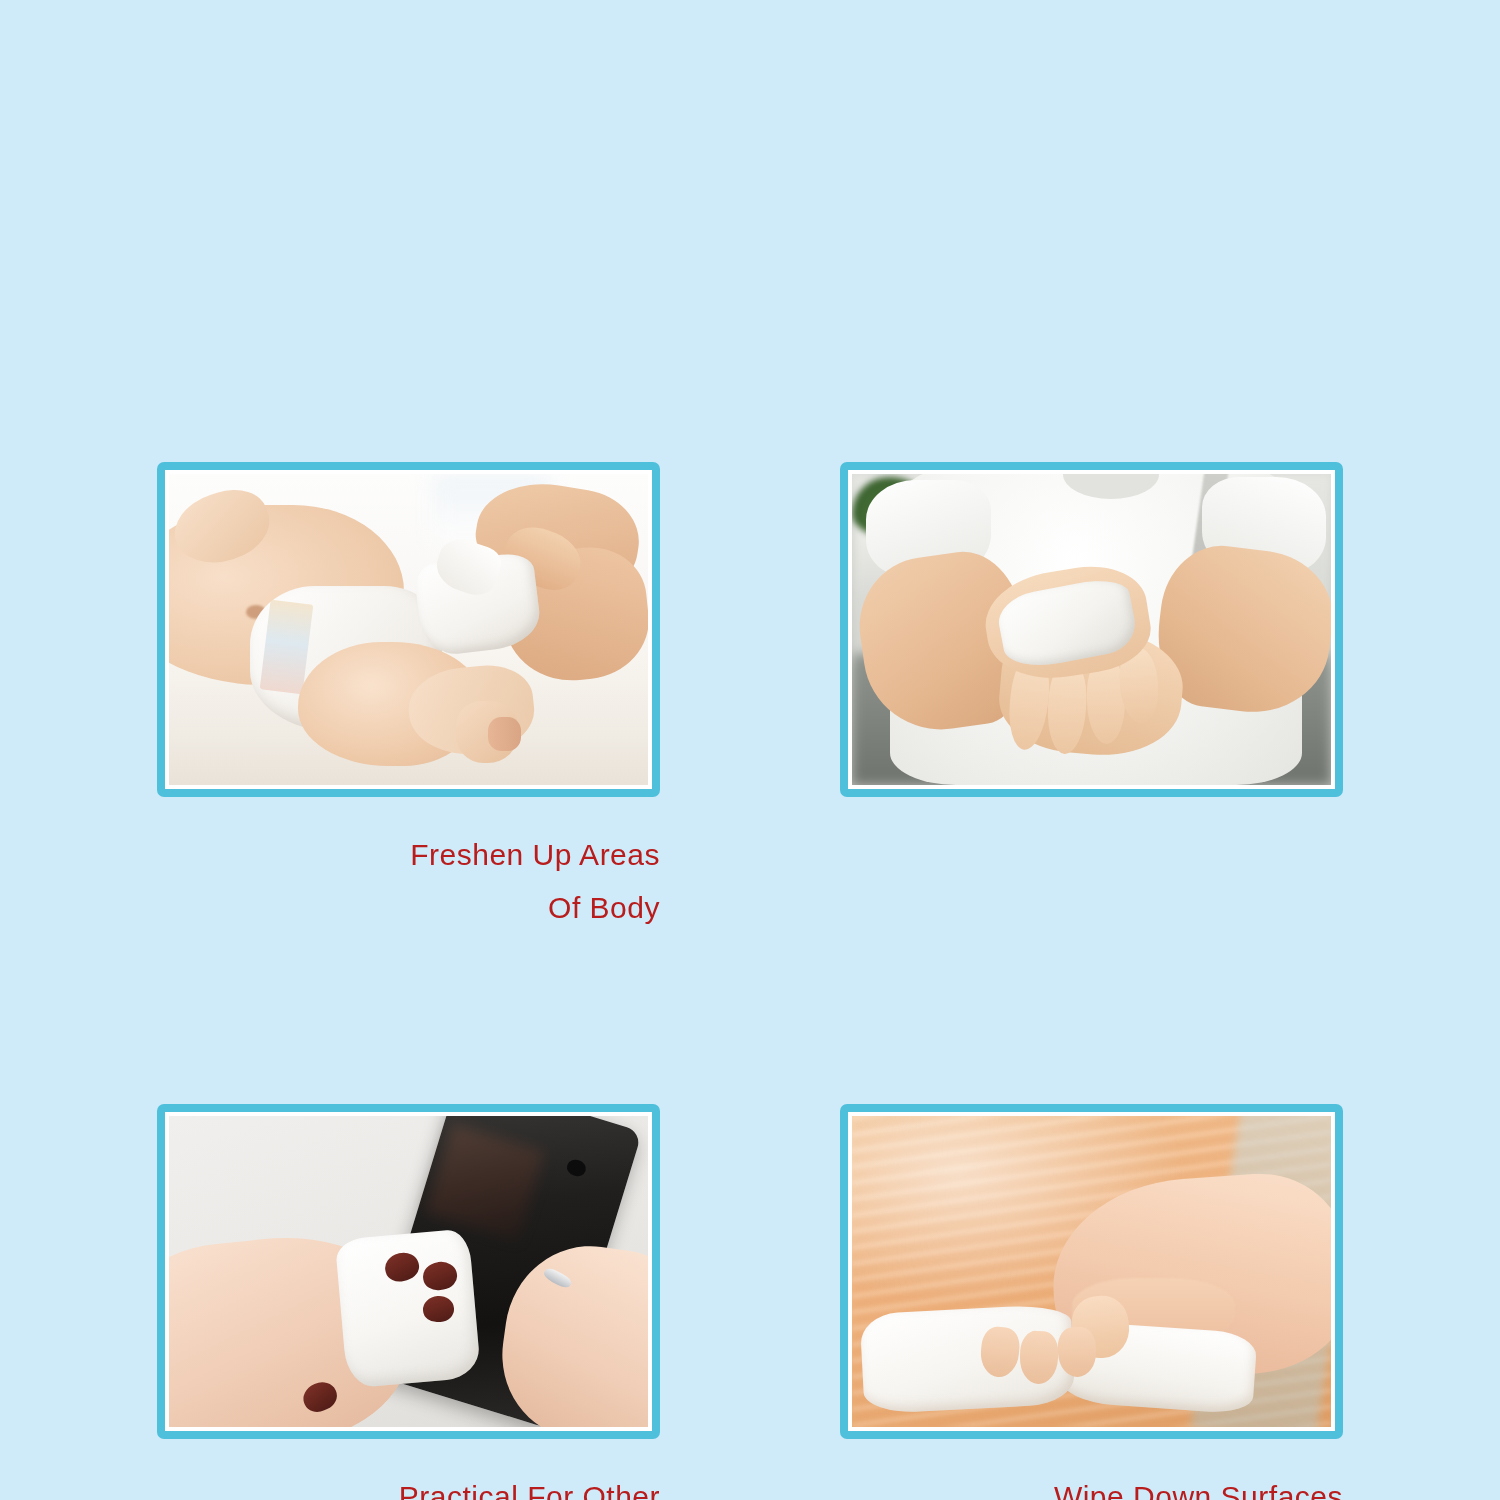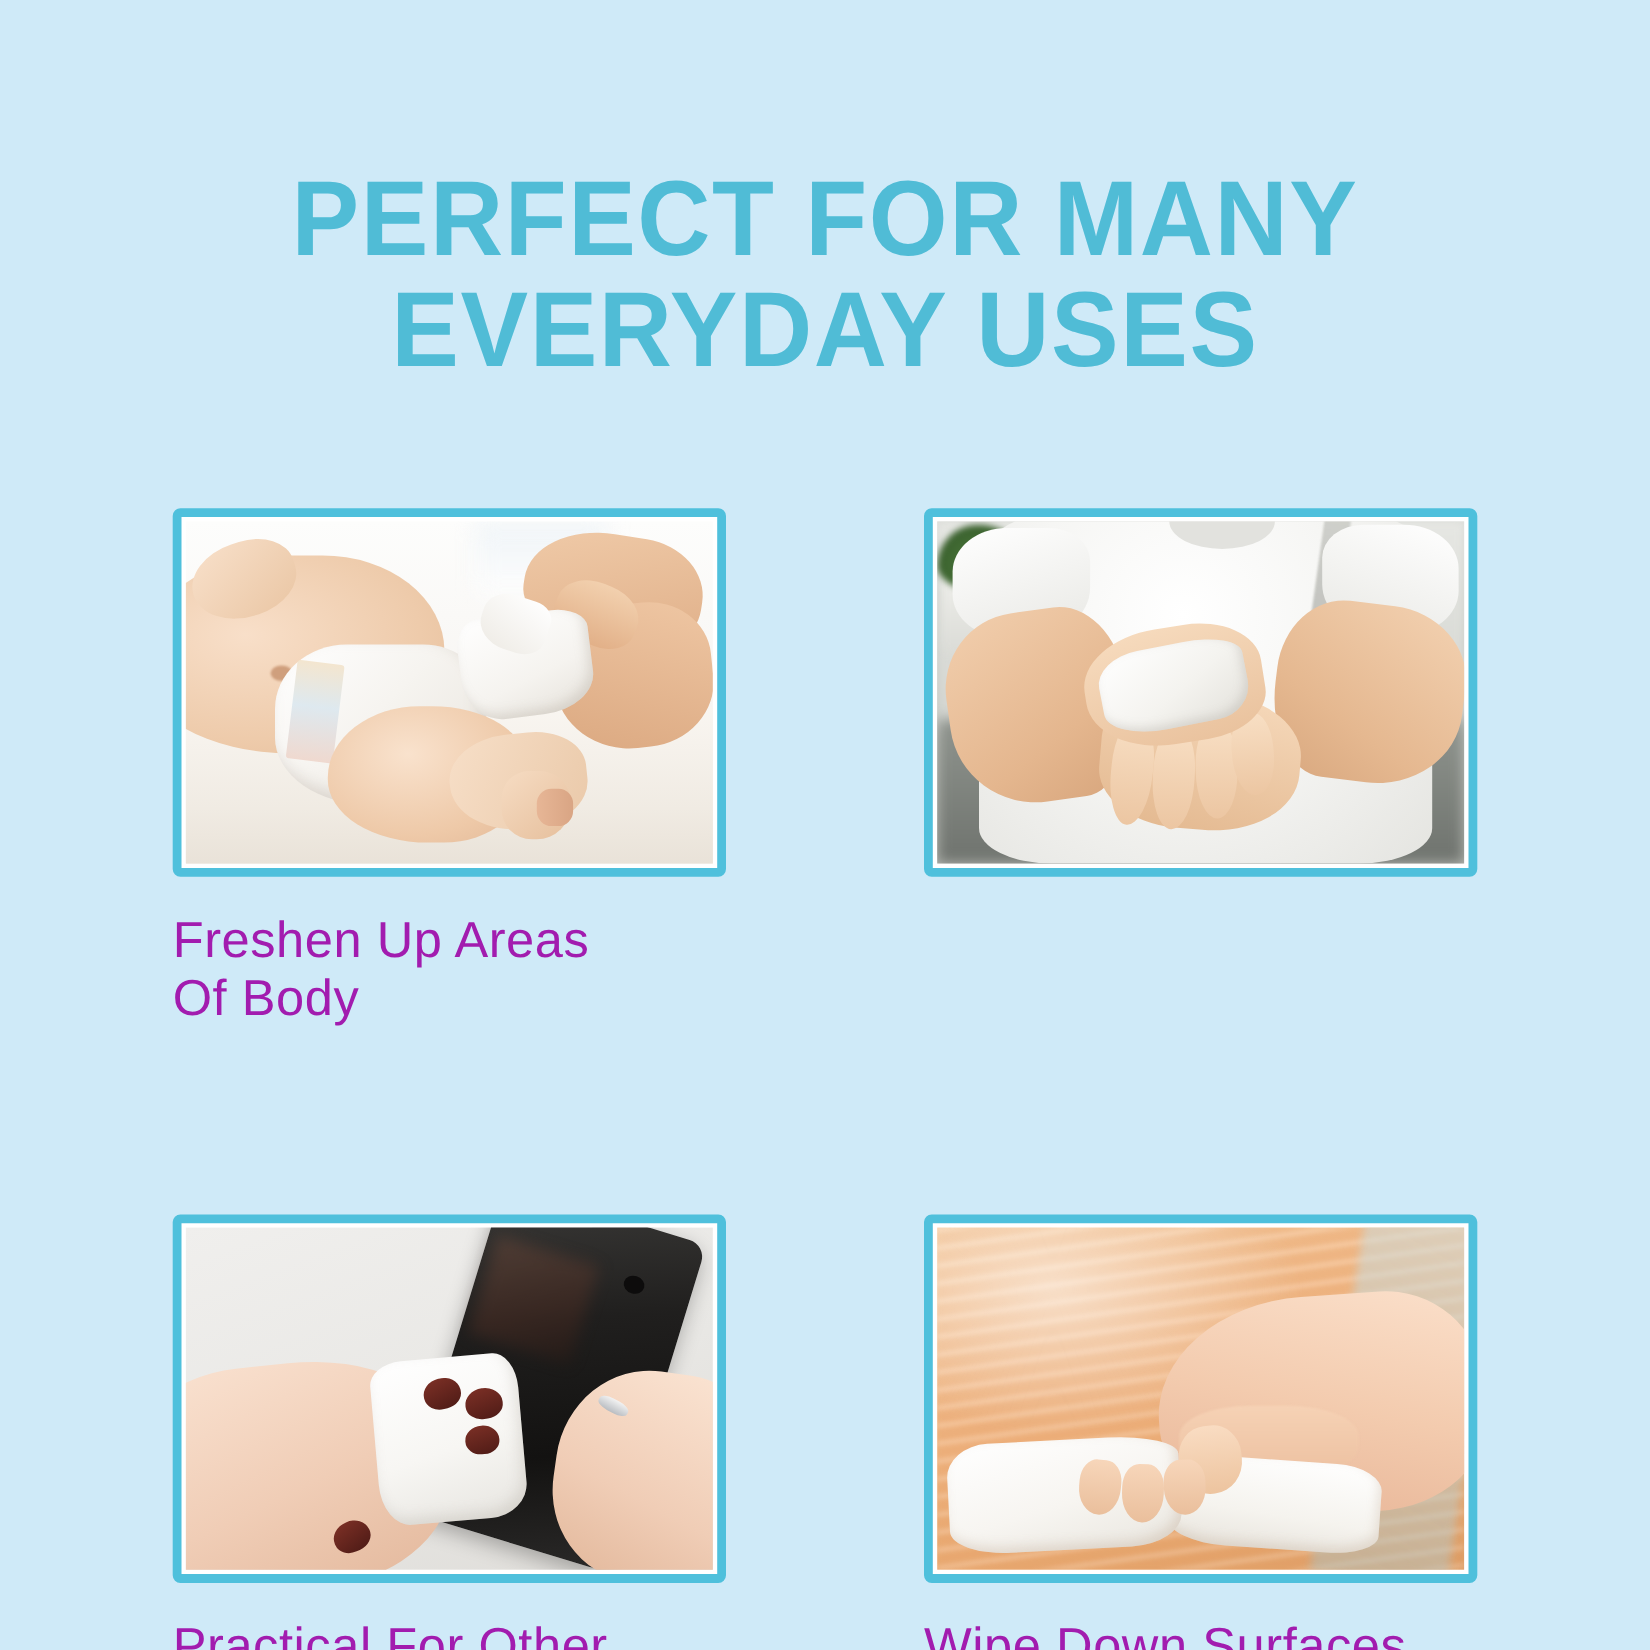--- a/index.html
+++ b/index.html
@@ -73,27 +73,27 @@
   .photo {
     position: relative;
     width: 100%;
     height: 100%;
     overflow: hidden;
     background: #f3f3f1;
   }
 
   .caption {
     margin-top: 31px;
-    text-align: left;
+    text-align: right;
     font-family: "Liberation Sans", sans-serif;
     font-weight: 400;
-    font-size: 46px;
+    font-size: 30px;
     line-height: 53px;
     letter-spacing: 0.5px;
-    color: #a21caf;
+    color: #b91c1c;
     white-space: pre-line;
   }
 
   
   .p1 { background: linear-gradient(180deg,#fdfdfc 0%,#f7f5f2 55%,#efe9e2 100%); }
   .p1 .bed {
     position: absolute; left: -5%; top: 48%; width: 110%; height: 60%;
     background: linear-gradient(180deg,#fbf8f4 0%,#f0ebe3 60%,#e6ded3 100%);
     border-radius: 50% 50% 0 0 / 18% 18% 0 0;
   }
@@ -382,24 +382,20 @@
     background: linear-gradient(180deg,#f9dcc2,#edc49f);
     border-radius: 44% 44% 48% 48%;
     transform: rotate(-6deg);
   }
 </style>
 </head>
 <body>
 
 <div id="infographic">
 
-  <div class="title-block">
-    <span class="title-line">PERFECT FOR MANY</span>
-    <span class="title-line">EVERYDAY USES</span>
-  </div>
 
   <div class="grid">
 
     <div class="row row-1">
 
       <div class="card">
         <div class="frame">
           <div class="photo p1">
             <div class="hl"></div>
             <div class="bed"></div>

